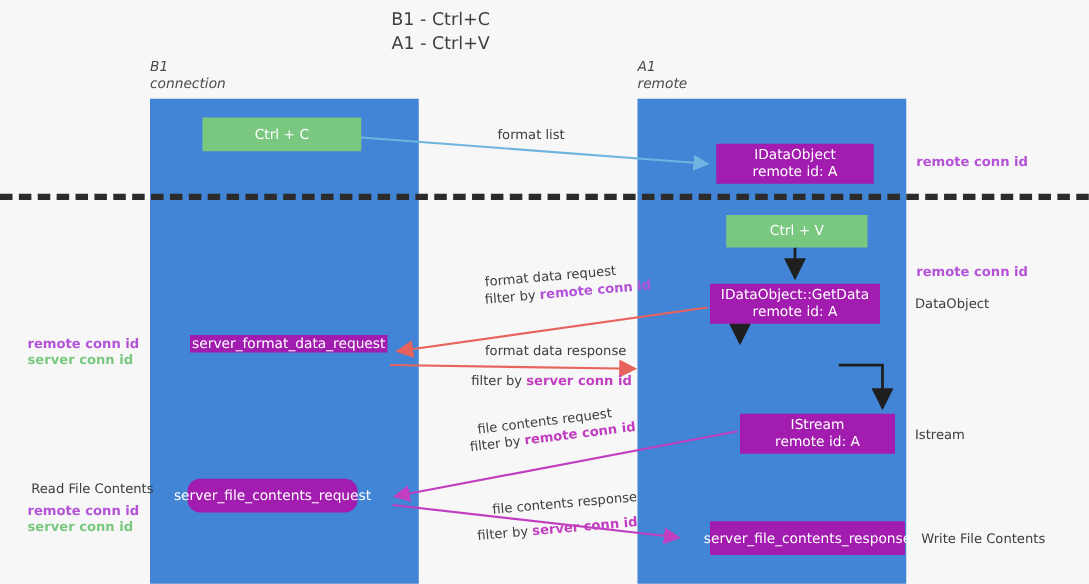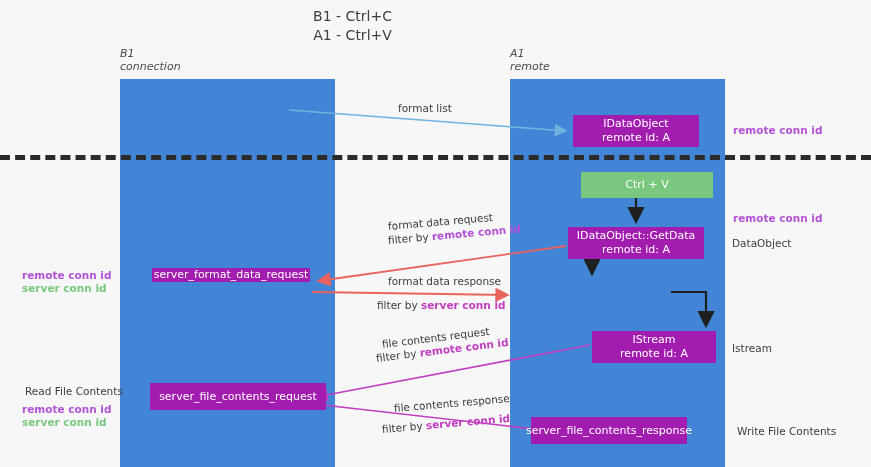--- a/index.html
+++ b/index.html
@@ -34,27 +34,27 @@
     position:absolute;
     display:flex;flex-direction:column;align-items:center;justify-content:center;
     color:#ffffff;font-size:11px;line-height:14px;text-align:center;
     box-sizing:border-box;padding:2px 4px;
   }
   .node.green{background:#7ac87f;}
   .node.orange{background:#a21caf;}
 
   #n-ctrlc{left:162px;top:94px;width:127px;height:27px;}
   #n-idataobject{left:573px;top:115px;width:126px;height:32px;}
-  #n-ctrlv{left:581px;top:172px;width:132px;height:26px;}
+  #n-ctrlv{left:581px;top:172px;width:113px;height:26px;}
   #n-getdata{left:568px;top:227px;width:136px;height:32px;}
   #n-fmtresp{left:513px;top:279px;width:158px;height:27px;}
   #n-istream{left:592px;top:331px;width:124px;height:32px;}
   #n-fmtreq{left:152px;top:268px;width:158px;height:14px;}
-  #n-filereq{left:150px;top:383px;width:176px;height:27px;}
-  #n-fileresp{left:531px;top:417px;width:156px;height:27px;}
+  #n-filereq{left:150px;top:383px;width:136px;height:27px;border-radius:10px;}
+  #n-fileresp{left:568px;top:417px;width:156px;height:27px;}
 
   .dashed-sep{
     position:absolute;left:0;top:155px;width:871px;height:0;
     border-top:5px dashed #2b2b2b;
   }
 
   .lbl{position:absolute;font-size:10.5px;line-height:14px;color:#3c4043;white-space:nowrap;}
   .lbl .purple{color:#b452d8;font-weight:bold;}
   .lbl .purple2{color:#c13ec1;font-weight:bold;}
   .side-lbl{position:absolute;font-size:10.5px;line-height:14px;white-space:nowrap;}
@@ -117,20 +117,23 @@
 
     <path d="M592,259 L592,274" stroke="#1f1f1f" stroke-width="2.2" fill="none" marker-end="url(#ah-black)"></path>
 
     <path d="M590,345 L316,397" stroke="#c13ec1" stroke-width="1.7" fill="none" marker-end="url(#ah-mag)"></path>
 
     <path d="M314,404 L543,430" stroke="#c13ec1" stroke-width="1.7" fill="none" marker-end="url(#ah-mag)"></path>
   </svg>
 
   <div class="dashed-sep"></div>
 
+  <div id="n-ctrlc" class="node green">
+    <span>Ctrl + C</span>
+  </div>
 
   <div id="n-idataobject" class="node orange">
     <span>IDataObject</span>
     <span>remote id: A</span>
   </div>
 
   <div id="n-ctrlv" class="node green">
     <span>Ctrl + V</span>
   </div>
 

